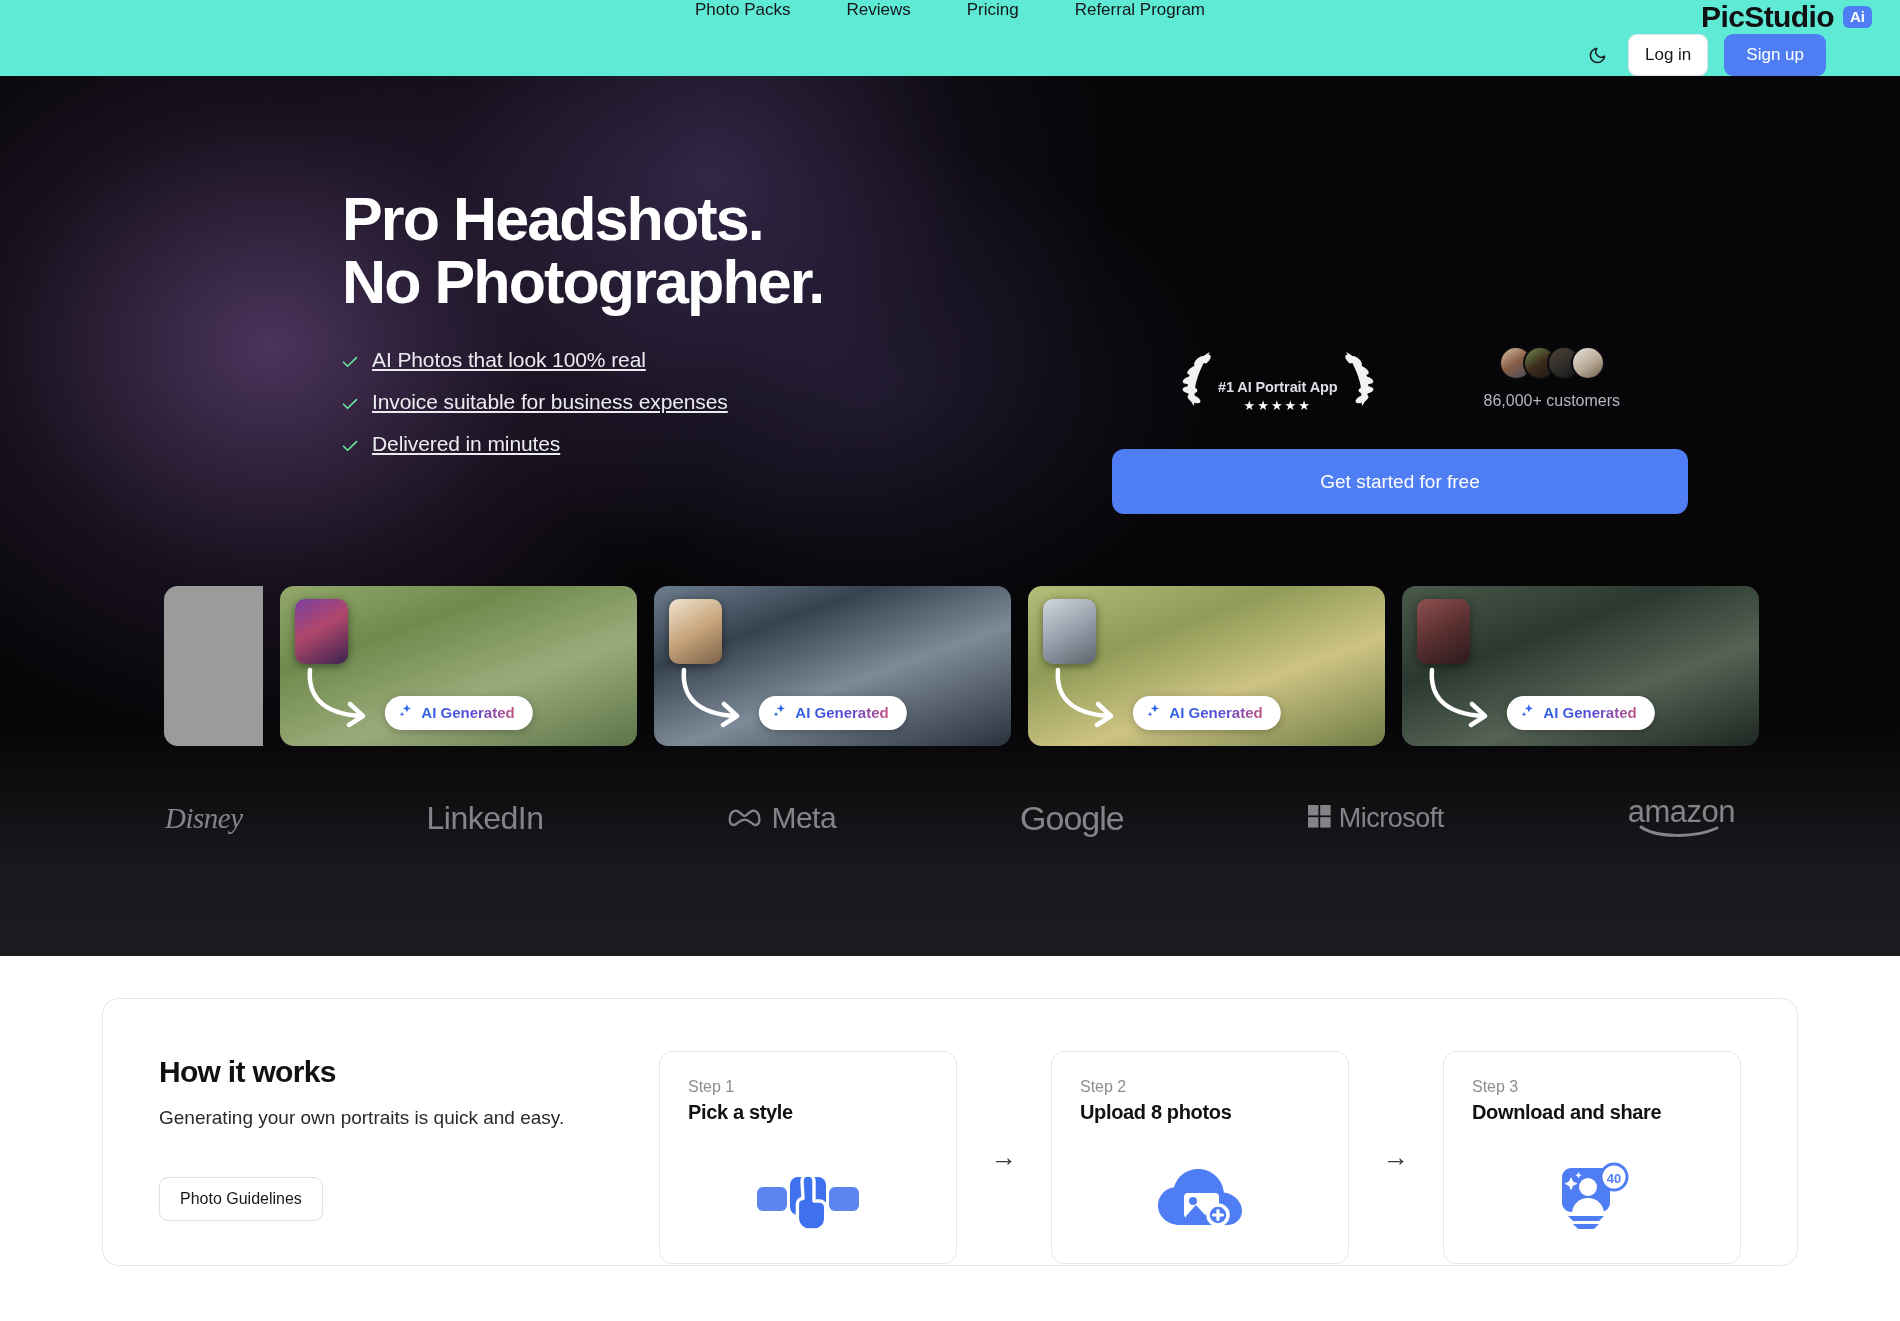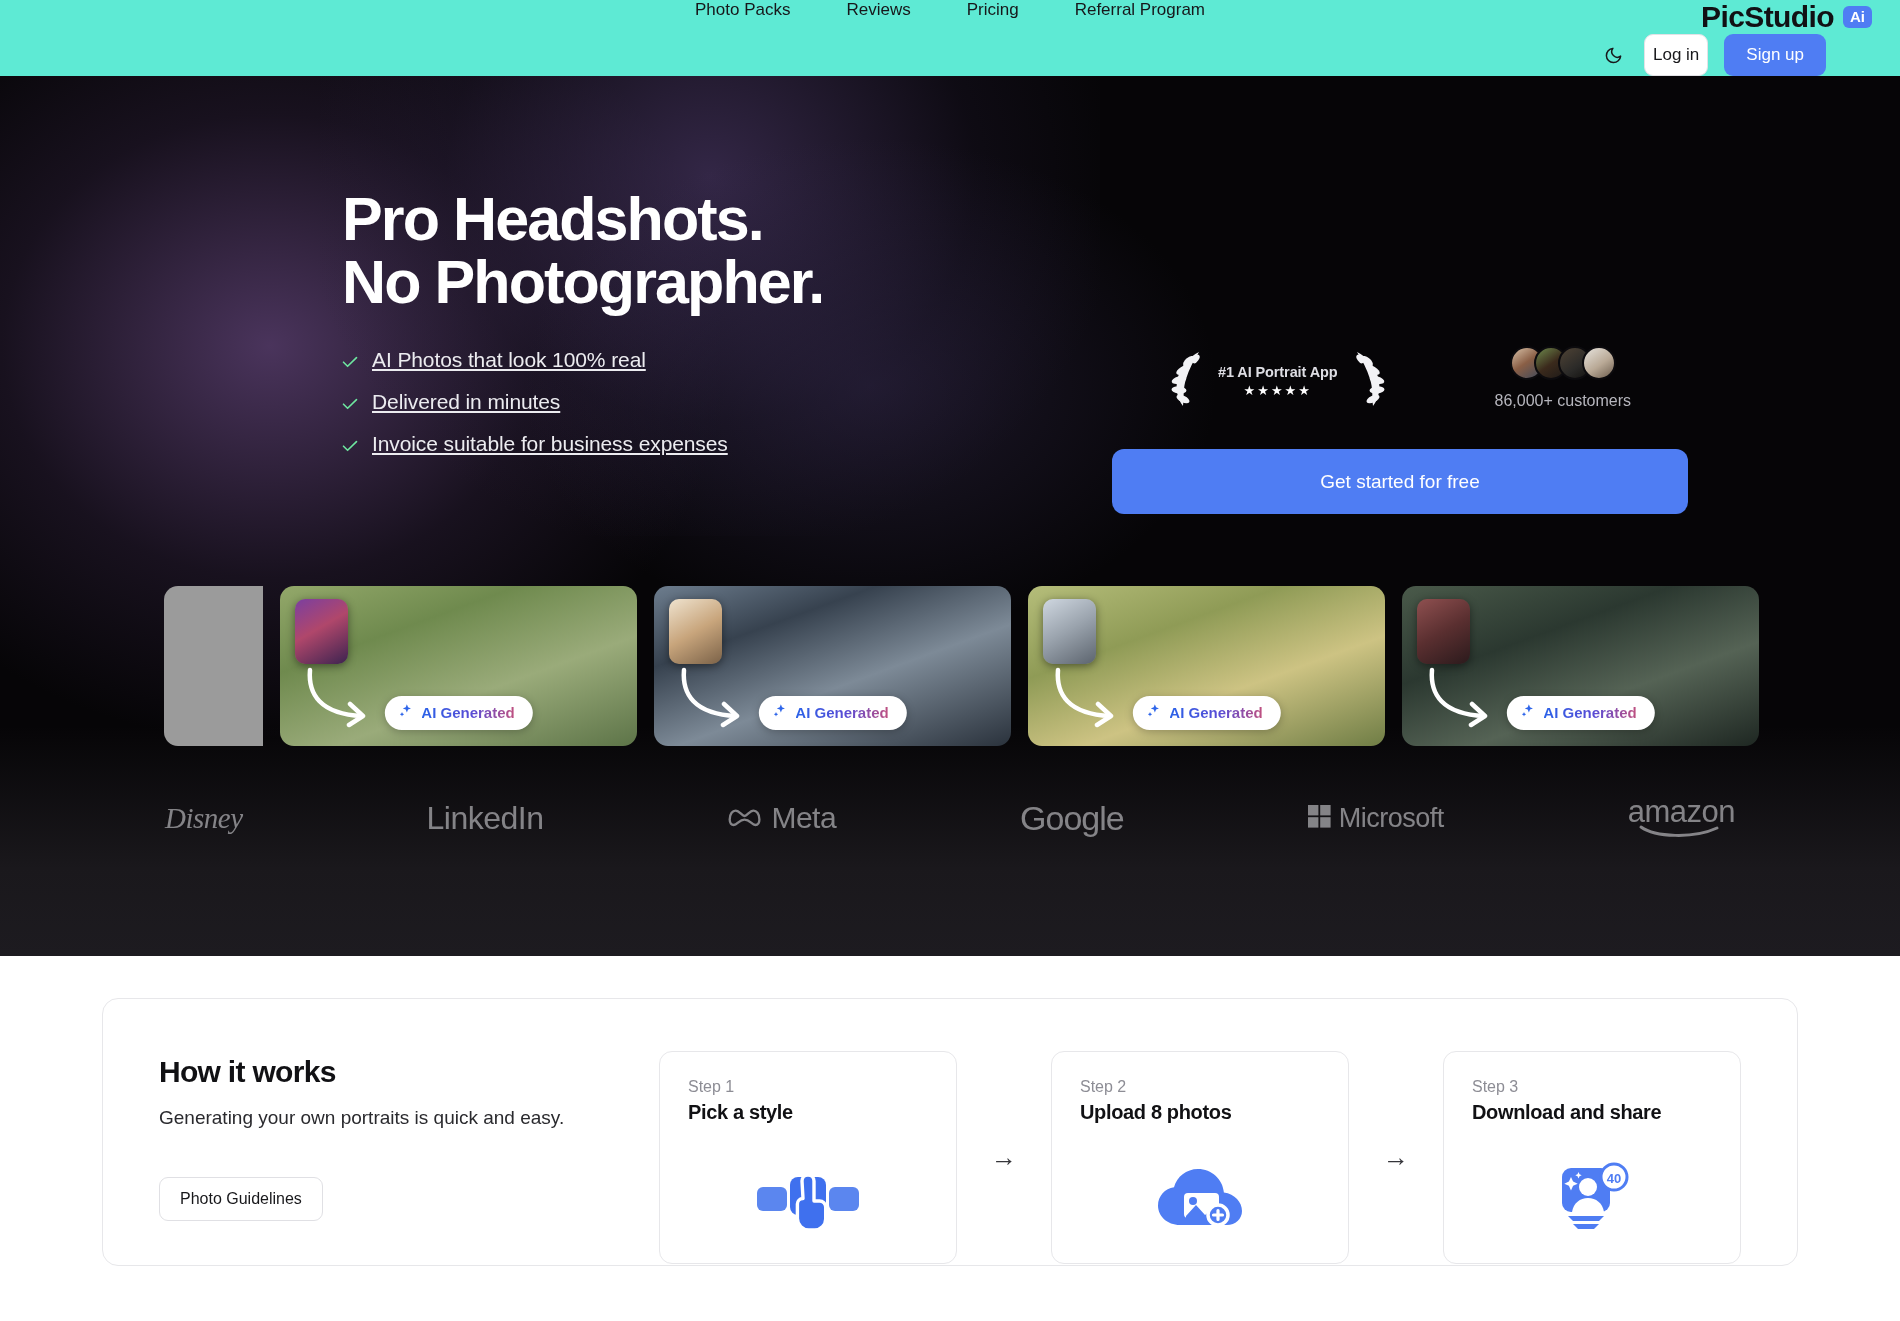--- a/index.html
+++ b/index.html
@@ -63,21 +63,21 @@
     width: 30px; height: 30px;
     display: flex; align-items: center; justify-content: center;
     cursor: pointer;
   }
   .btn-login {
     font-size: 17px;
     color: #18181b;
     background: #fff;
     border: 1px solid #e2e2e6;
     border-radius: 9px;
-    padding: 10px 8px;
+    padding: 10px 16px;
     cursor: pointer;
     font-family: inherit;
   }
   .btn-signup {
     font-size: 17px;
     color: #ffffff;
     background: #4f7df3;
     border: none;
     border-radius: 9px;
     padding: 11px 22px;
@@ -163,22 +163,22 @@
     align-items: center;
   }
   .proof-row {
     display: flex;
     align-items: flex-start;
     gap: 108px;
     margin-bottom: 36px;
   }
   .award {
     display: flex;
-    align-items: center;
-    gap: 15px;
+    align-items: flex-end;
+    gap: 4px;
     padding-top: 3px;
   }
   .award-mid { text-align: center; }
   .award-title {
     font-size: 14.5px;
     font-weight: 700;
     color: #dedee4;
     letter-spacing: -0.1px;
     margin-bottom: 3px;
   }
@@ -383,29 +383,29 @@
                 </svg>
             </span>
             <span class="bullet-text">AI Photos that look 100% real</span>
           </li>
           <li class="bullet">
             <span class="check">
               <svg width="16" height="12" viewBox="0 0 16 12" fill="none" stroke="#6ee7a0" stroke-width="1.6" stroke-linecap="round" stroke-linejoin="round">
                   <path d="M1.5 6.2 5.6 10.3 14.5 1.6"></path>
                 </svg>
             </span>
-            <span class="bullet-text">Delivered in minutes</span>
+            <span class="bullet-text">Invoice suitable for business expenses</span>
           </li>
           <li class="bullet">
             <span class="check">
               <svg width="16" height="12" viewBox="0 0 16 12" fill="none" stroke="#6ee7a0" stroke-width="1.6" stroke-linecap="round" stroke-linejoin="round">
                   <path d="M1.5 6.2 5.6 10.3 14.5 1.6"></path>
                 </svg>
             </span>
-            <span class="bullet-text">Invoice suitable for business expenses</span>
+            <span class="bullet-text">Delivered in minutes</span>
           </li>
         </ul>
       </div>
 
       <div class="hero-right">
         <div class="proof-row">
 
           <div class="award">
             <span>
               <svg width="34" height="60" viewBox="0 0 34 60" fill="#f2f2f5">

